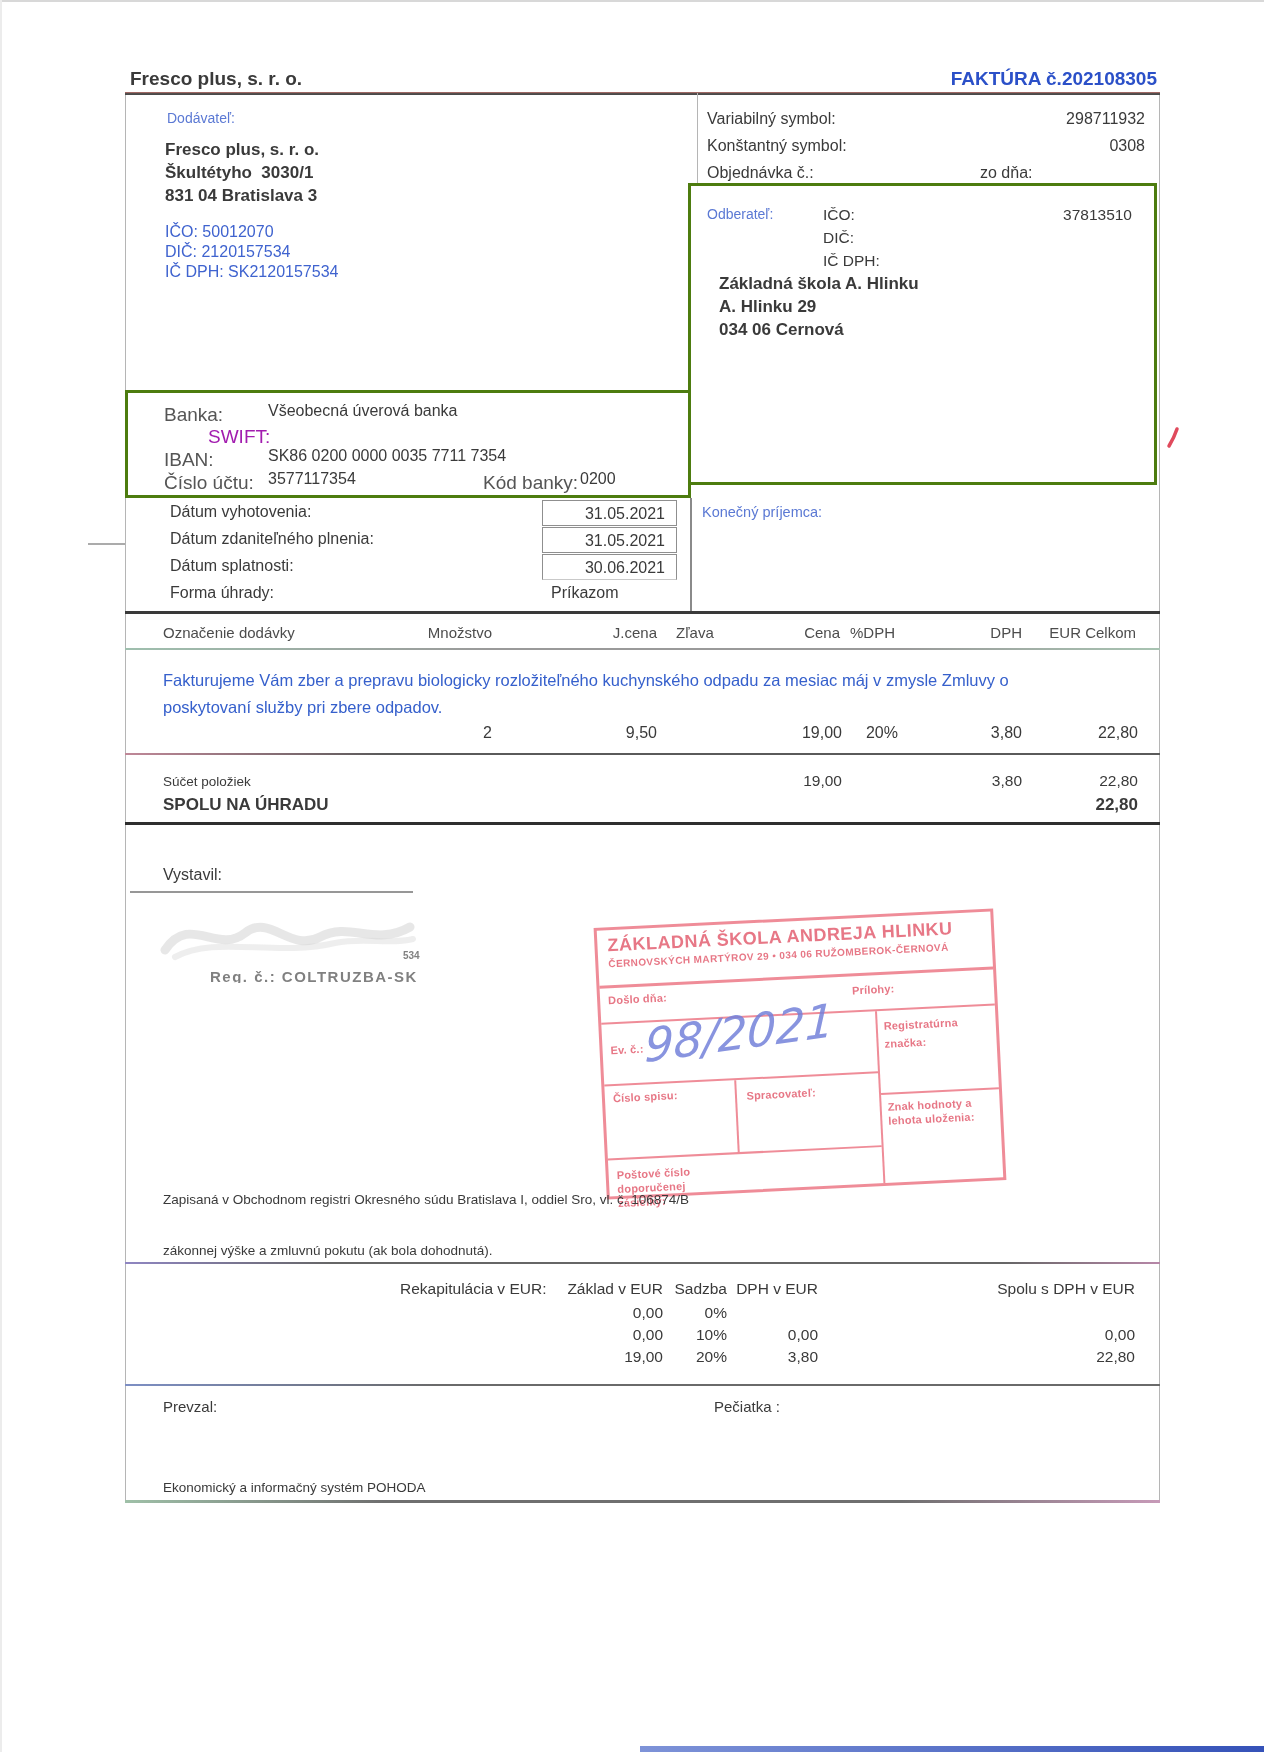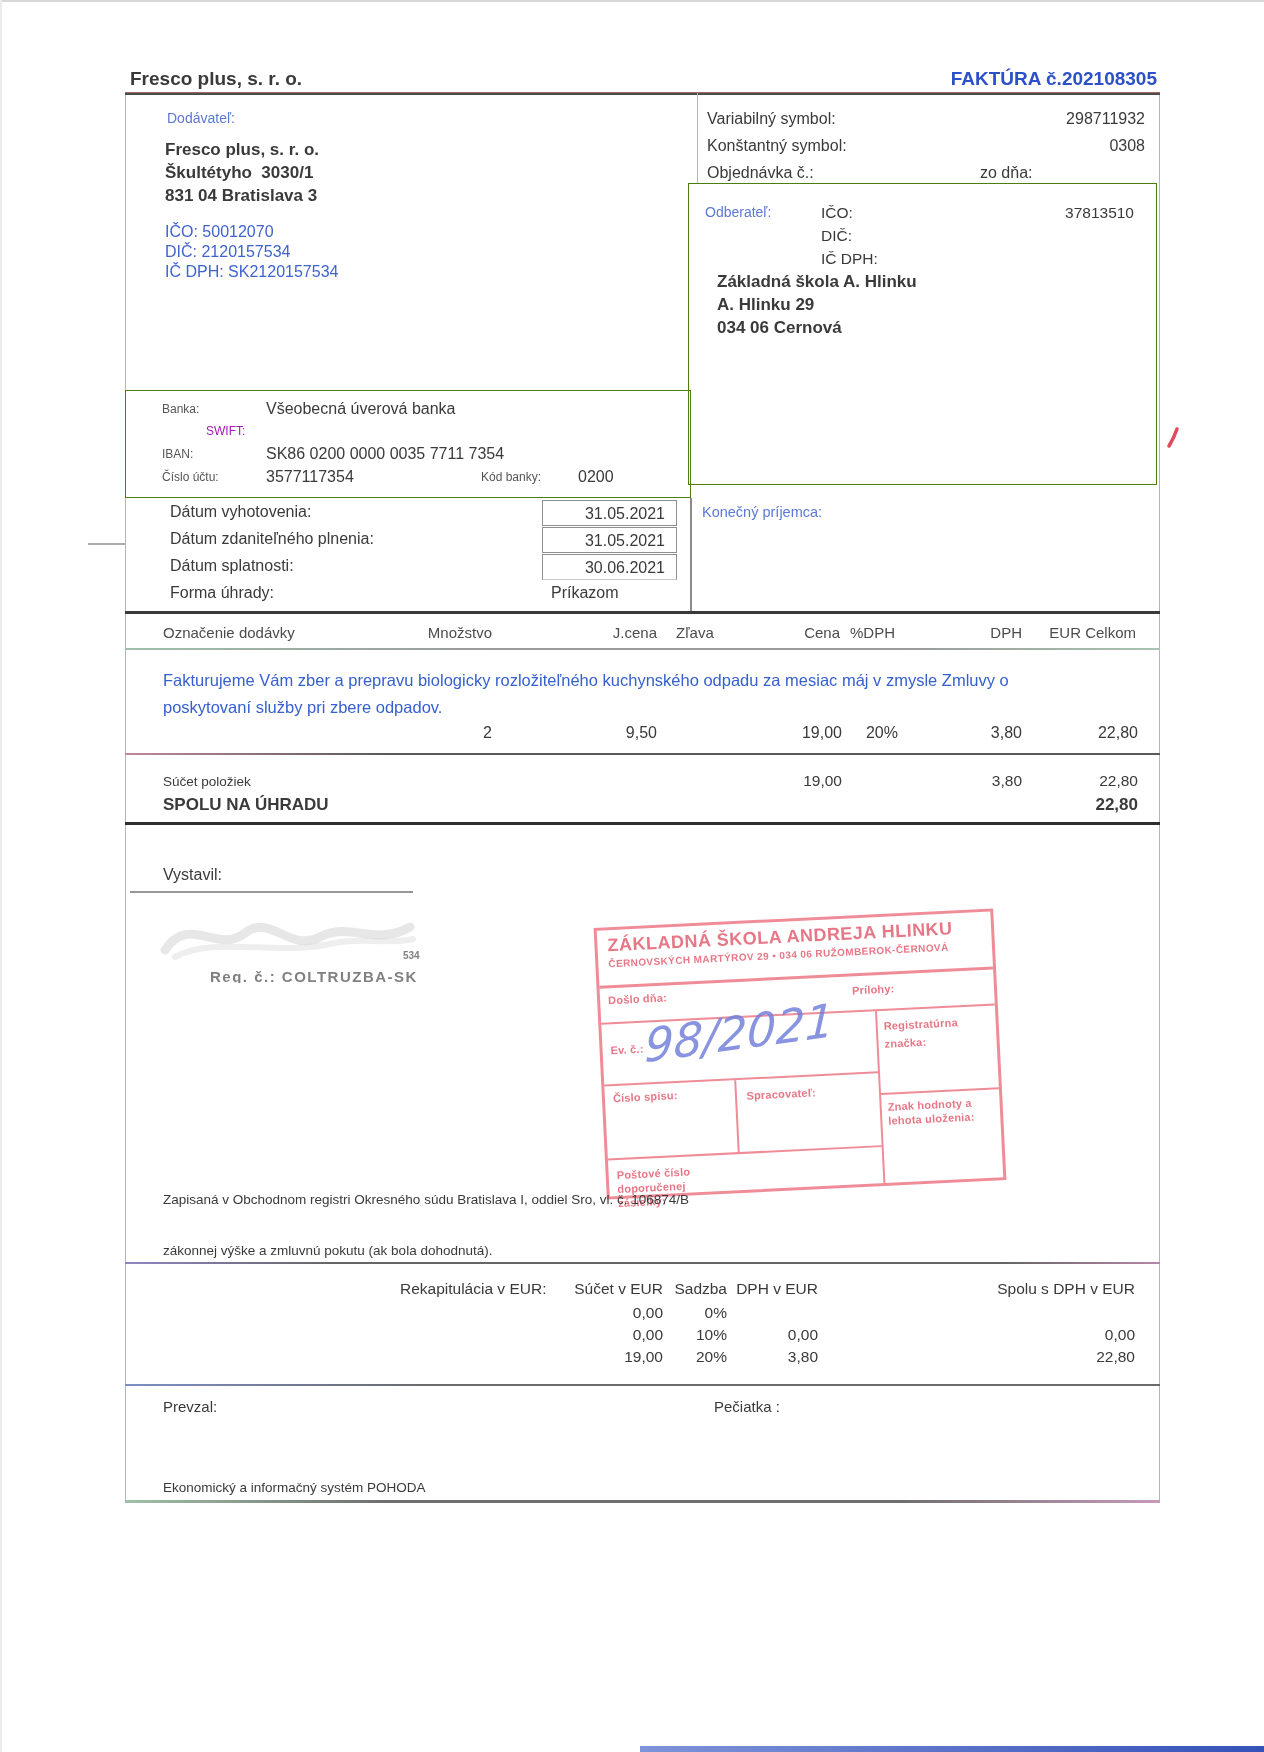--- a/index.html
+++ b/index.html
@@ -3,25 +3,25 @@
 <meta charset="utf-8">
 <style>
   html,body{margin:0;padding:0;background:#ffffff;}
   .page{position:relative;width:1264px;height:1752px;background:#fff;overflow:hidden;
         font-family:"Liberation Sans","DejaVu Sans",sans-serif;color:#3a3a3a;}
   .ab{position:absolute;}
   .r{text-align:right;}
   .b{font-weight:700;}
   .bl{color:#3f63cf;}
   .lbl-bl{color:#5b79d4;font-size:14px;}
-  .sz14{font-size:12px;}  .sz15{font-size:15px;}  .sz16{font-size:16px;}
+  .sz14{font-size:19px;}  .sz15{font-size:15px;}  .sz16{font-size:16px;}
   .sz17{font-size:17px;}  .sz13{font-size:13.5px;}
   .hline{position:absolute;background:#555;}
   .vline{position:absolute;background:#b5b5b5;}
-  .box3{position:absolute;border:1px solid #4d7c0f;background:transparent;}
+  .box3{position:absolute;border:3px solid #4d7c0f;background:transparent;}
   .datebox{position:absolute;left:542px;width:135px;height:26px;border:1.4px solid #8f8f8f;
            font-size:16px;text-align:right;padding-right:11px;line-height:26px;box-sizing:border-box;}
   .th{font-size:15px;color:#4c4c4c;}
   .desc{font-size:16.5px;color:#3660cc;}
   
   .stamp{position:absolute;left:600px;top:918px;width:400px;height:272px;
          transform:rotate(-2.8deg);color:#e25a6c;opacity:.82;}
   .stamp *{box-sizing:border-box;}
   .stamp .outer{width:100%;height:100%;border:3px solid rgba(231,90,107,.85);display:flex;flex-direction:column;}
   .stamp .hdr{height:58px;border-bottom:3px solid rgba(231,90,107,.85);padding:5px 8px 0 10px;}
@@ -197,21 +197,21 @@
       </div>
     </div>
   </div>
 
   <div class="ab sz13" style="left:163px;top:1192px;">Zapisaná v Obchodnom registri Okresného súdu Bratislava I, oddiel Sro, vl. č. 106874/B</div>
   <div class="ab sz13" style="left:163px;top:1243px;white-space:nowrap;">zákonnej výške a zmluvnú pokutu (ak bola dohodnutá).</div>
 
   <div class="ab" style="left:125px;top:1262px;width:1035px;height:1.5px;background:linear-gradient(to right,#8f86c2,#666 20%,#666 85%,#b787a8);"></div>
 
   <div class="ab" style="left:400px;top:1280px;font-size:15.5px;">Rekapitulácia v EUR:</div>
-  <div class="ab r" style="left:540px;top:1280px;width:123px;font-size:15.5px;">Súčet v EUR</div>
+  <div class="ab r" style="left:540px;top:1280px;width:123px;font-size:15.5px;">Základ v EUR</div>
   <div class="ab r" style="left:650px;top:1280px;width:77px;font-size:15.5px;">Sadzba</div>
   <div class="ab r" style="left:720px;top:1280px;width:98px;font-size:15.5px;">DPH v EUR</div>
   <div class="ab r" style="left:965px;top:1280px;width:170px;font-size:15.5px;">Spolu s DPH v EUR</div>
 
   <div class="ab r" style="left:540px;top:1304px;width:123px;font-size:15.5px;">0,00</div>
   <div class="ab r" style="left:650px;top:1304px;width:77px;font-size:15.5px;">0%</div>
   <div class="ab r" style="left:720px;top:1304px;width:98px;font-size:15.5px;"></div>
   <div class="ab r" style="left:965px;top:1304px;width:170px;font-size:15.5px;"></div>
 
   <div class="ab r" style="left:540px;top:1326px;width:123px;font-size:15.5px;">0,00</div>

